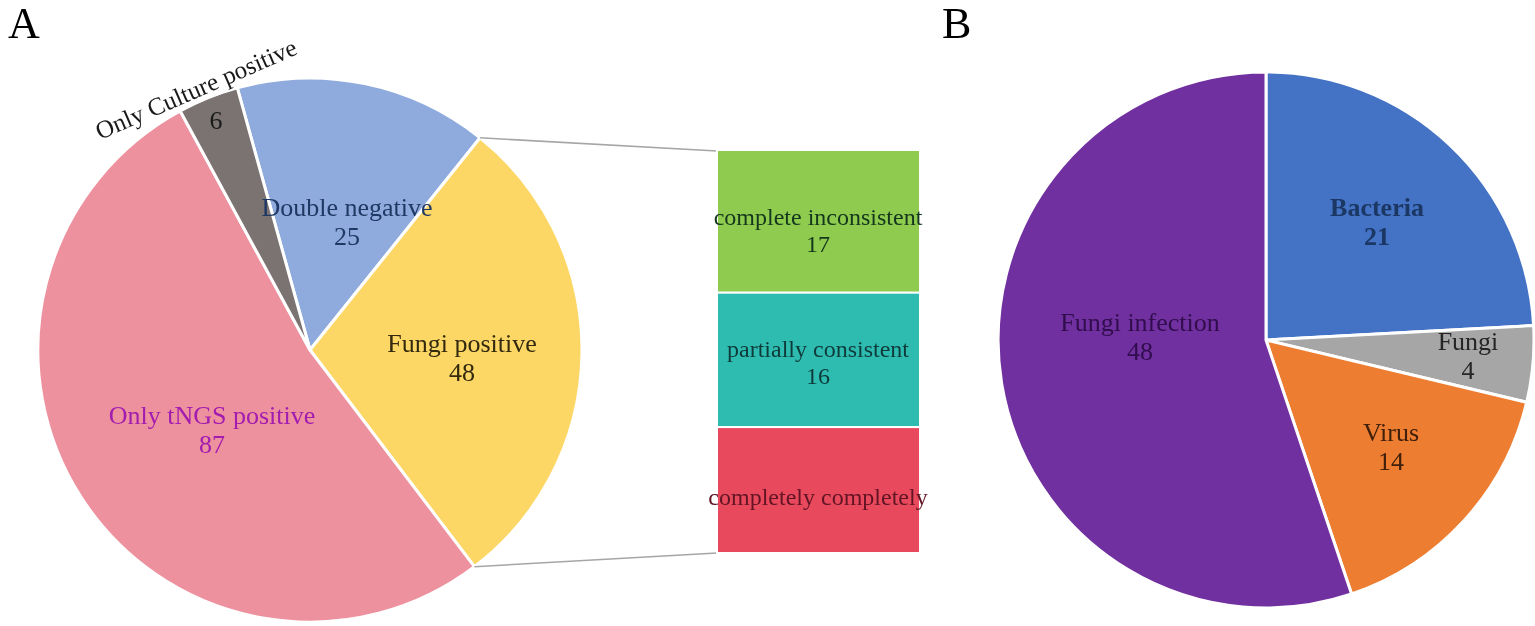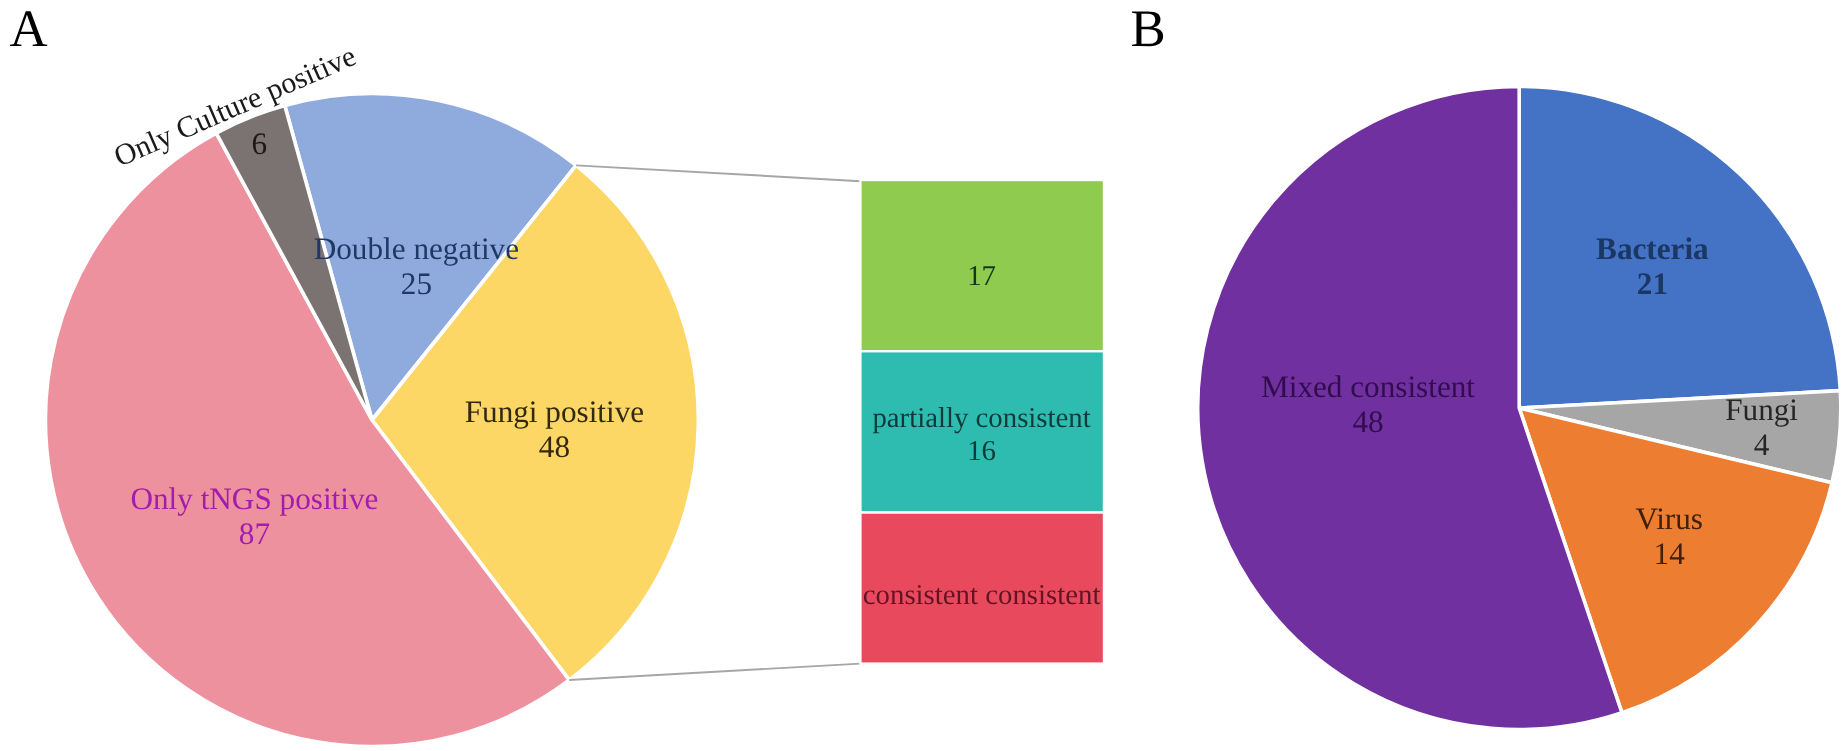--- a/index.html
+++ b/index.html
@@ -64,40 +64,41 @@
   <div class="lbl" style="left: 462px; top: 358px; color: rgb(51, 41, 14);">
     <div>Fungi positive</div>
     <div>48</div>
   </div>
   <div class="lbl" style="left: 212px; top: 430px; color: #a21caf;">
     <div>Only tNGS positive</div>
     <div>87</div>
   </div>
 
   <div class="lbl bar-lbl" style="left: 818px; top: 231px; color: rgb(20, 54, 28);">
+    <div>complete inconsistent</div>
     <div>17</div>
   </div>
   <div class="lbl bar-lbl" style="left: 818px; top: 363px; color: rgb(14, 59, 58);">
     <div>partially consistent</div>
     <div>16</div>
   </div>
   <div class="lbl bar-lbl" style="left: 818px; top: 497px; color: rgb(97, 20, 35);">
-    <div>consistent consistent</div>
+    <div>completely completely</div>
   </div>
 
   <div class="lbl" style="left: 1377px; top: 222px; color: rgb(27, 55, 100); font-weight: bold;">
     <div>Bacteria</div>
     <div>21</div>
   </div>
   <div class="lbl" style="left: 1468px; top: 356px; color: rgb(38, 38, 38);">
     <div>Fungi</div>
     <div>4</div>
   </div>
   <div class="lbl" style="left: 1391px; top: 447px; color: rgb(64, 32, 10);">
     <div>Virus</div>
     <div>14</div>
   </div>
   <div class="lbl" style="left: 1140px; top: 337px; color: rgb(50, 13, 78);">
-    <div>Mixed consistent</div>
+    <div>Fungi infection</div>
     <div>48</div>
   </div>
 
 </div>
 
 </body></html>

